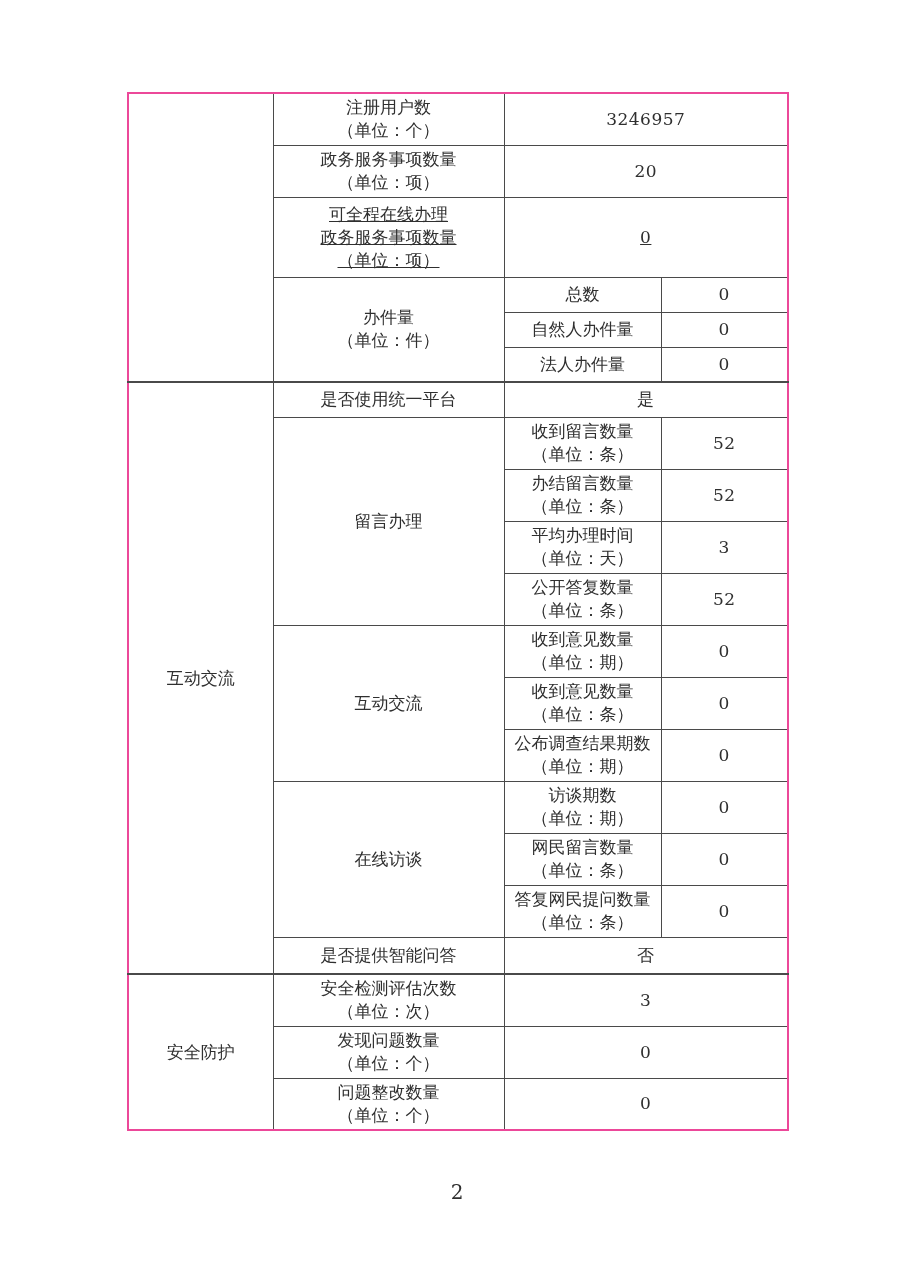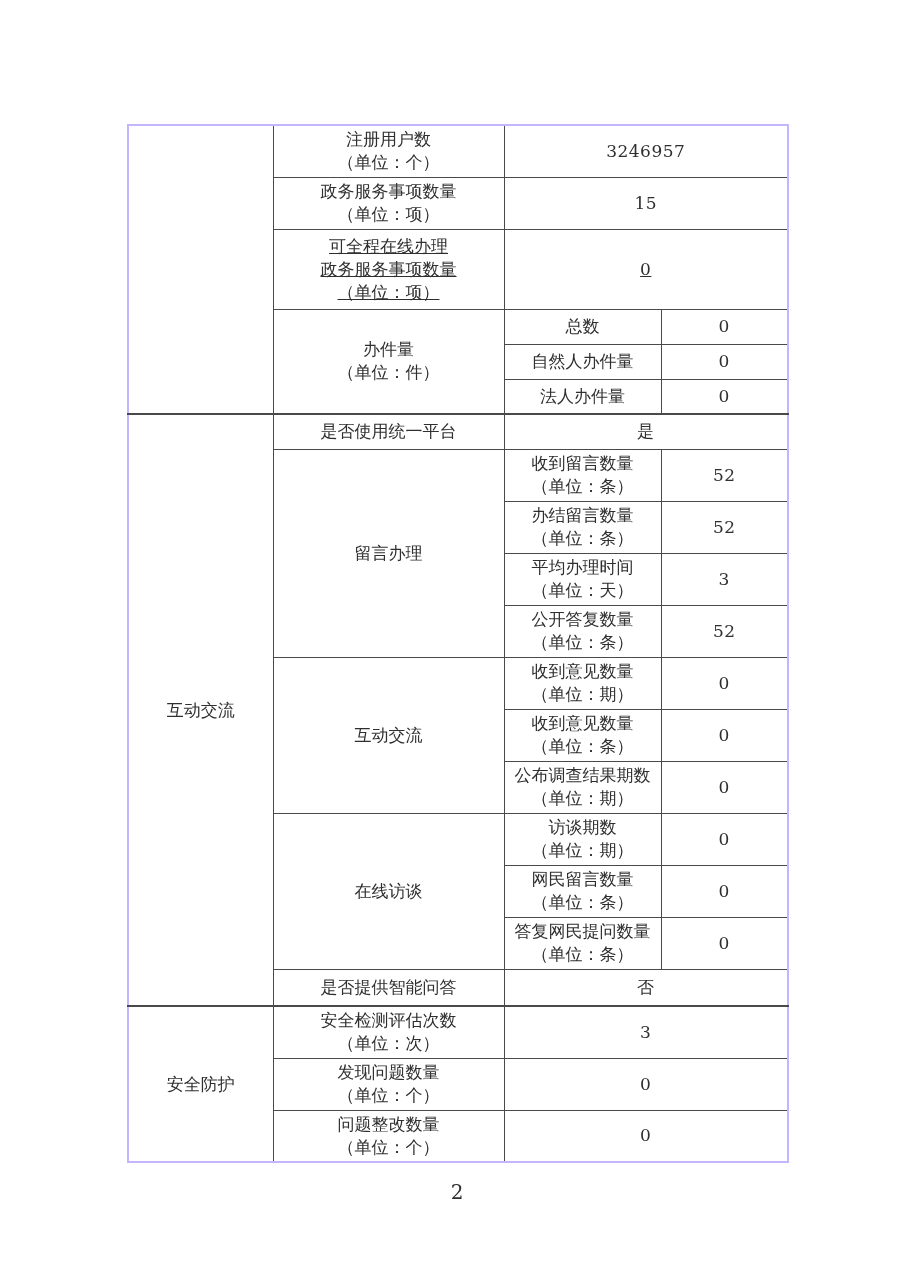--- a/index.html
+++ b/index.html
@@ -11,25 +11,25 @@
     color: #2f2f2f;
   }
   .page {
     position: relative;
     width: 900px; height: 1272px;
     background: #ffffff;
     overflow: hidden;
   }
   table.report-table {
     position: absolute;
-    left: 127px; top: 124px;
+    left: 127px; top: 92px;
     width: 660px;
     border-collapse: collapse;
     table-layout: fixed;
-    border: 2px solid #c4b5fd;
+    border: 2px solid #ec4899;
   }
   table.report-table td {
     border: 1px solid #4a4a4a;
     text-align: center;
     vertical-align: middle;
     font-size: 17px;
     line-height: 23px;
     padding: 0 2px;
     overflow: hidden;
   }
@@ -72,21 +72,21 @@
           <div>注册用户数</div>
           <div>（单位：个）</div>
         </td>
         <td class="val" colspan="2">3246957</td>
       </tr>
       <tr class="h2">
         <td>
           <div>政务服务事项数量</div>
           <div>（单位：项）</div>
         </td>
-        <td class="val" colspan="2">15</td>
+        <td class="val" colspan="2">20</td>
       </tr>
       <tr class="h3">
         <td>
           <div>可全程在线办理</div>
           <div>政务服务事项数量</div>
           <div>（单位：项）</div>
         </td>
         <td class="val" colspan="2">0</td>
       </tr>
       <tr class="h1">

